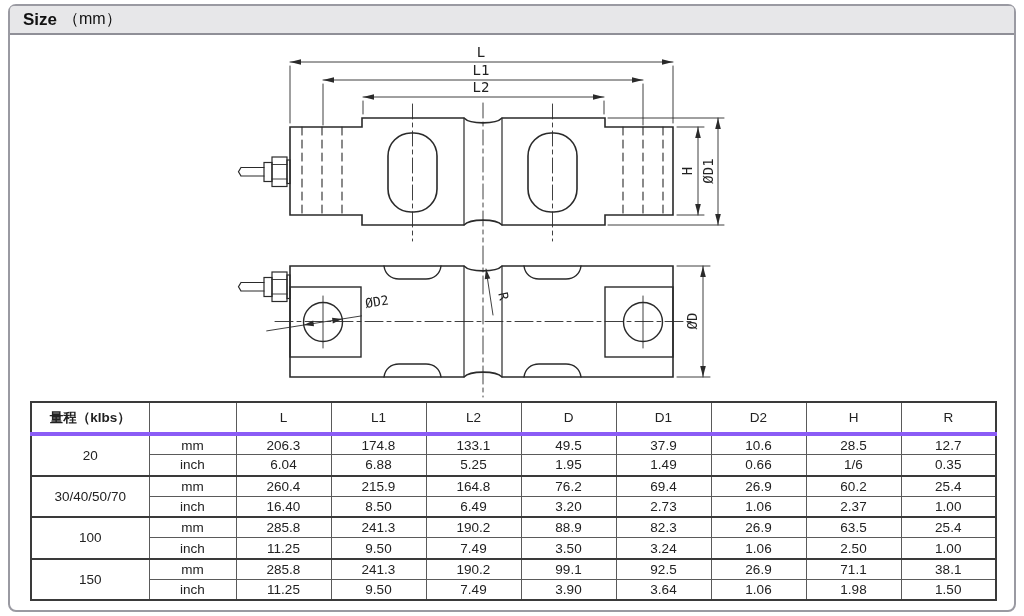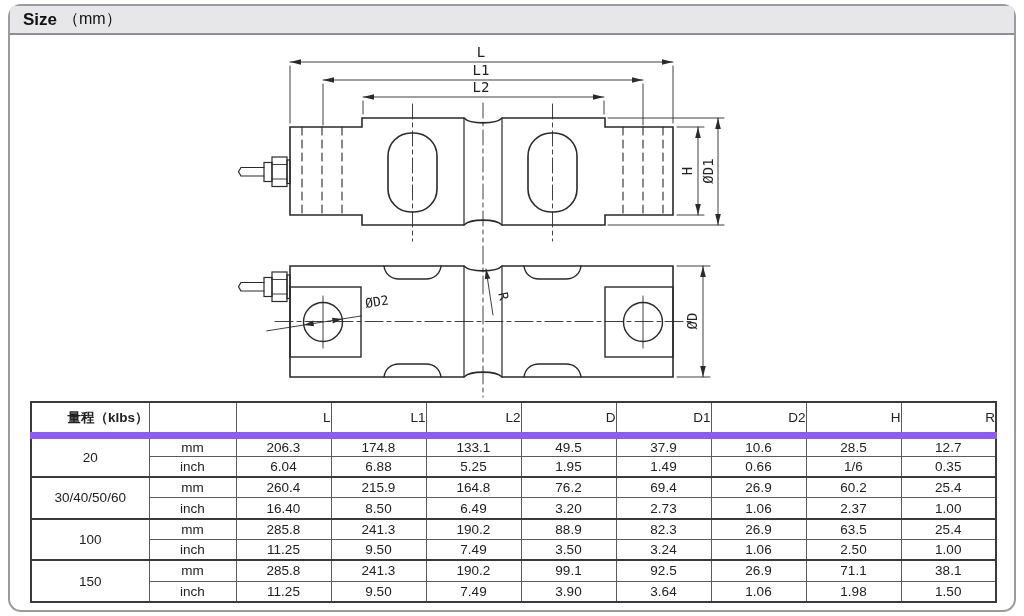--- a/index.html
+++ b/index.html
@@ -1,26 +1,26 @@
 <!DOCTYPE html>
 <html><head>
 <meta charset="utf-8">
 <style>
   html,body{margin:0;padding:0;background:#fff;}
   body{width:1024px;height:616px;position:relative;font-family:"Liberation Sans",sans-serif;overflow:hidden;}
-  .page{position:absolute;left:8px;top:4px;width:1004px;height:604px;border:2px solid #9a9aa2;border-radius:13px;background:#fff;}
+  .page{position:absolute;left:8px;top:4px;width:1004px;height:604px;border:2px solid #9a9aa2;border-radius:8px;background:#fff;}
   .titlebar{position:absolute;left:0;top:0;right:0;height:27px;background:#e7e7e9;border-bottom:2px solid #8f8f97;border-radius:4px 4px 0 0;display:flex;align-items:center;padding-left:13px;}
   .titlebar .t-bold{font-size:17px;font-weight:700;color:#111;}
   .titlebar .t-norm{font-size:16px;font-weight:400;color:#111;margin-left:6px;}
   #drawing{position:absolute;left:0;top:40px;width:1024px;height:358px;}
   #drawing text{font-family:"DejaVu Sans Mono",monospace;fill:#222;}
   .tblwrap{position:absolute;left:30px;top:401px;}
   table{border-collapse:collapse;table-layout:fixed;width:965px;color:#222;border:2px solid #3a3a3a;}
   th,td{border:1px solid #5a5a5a;text-align:center;vertical-align:middle;padding:0;font-size:13.5px;font-weight:400;overflow:hidden;white-space:nowrap;}
-  thead th{height:29px;border-bottom:7px solid #8b5cf6;text-align:right;}
+  thead th{height:29px;border-bottom:4px solid #8b5cf6;}
   thead th.cap{font-weight:700;}
   tbody tr{height:20.8px;}
   tbody tr.group-start td{border-top:2px solid #3a3a3a;}
 </style>
 </head>
 <body>
 
 <div class="page">
   <div class="titlebar">
     <span class="t-bold">Size</span>
@@ -182,21 +182,21 @@
           <td>6.04</td>
           <td>6.88</td>
           <td>5.25</td>
           <td>1.95</td>
           <td>1.49</td>
           <td>0.66</td>
           <td>1/6</td>
           <td>0.35</td>
         </tr>
         <tr class="group-start">
-          <td rowspan="2">30/40/50/60</td>
+          <td rowspan="2">30/40/50/70</td>
           <td>mm</td>
           <td>260.4</td>
           <td>215.9</td>
           <td>164.8</td>
           <td>76.2</td>
           <td>69.4</td>
           <td>26.9</td>
           <td>60.2</td>
           <td>25.4</td>
         </tr>

